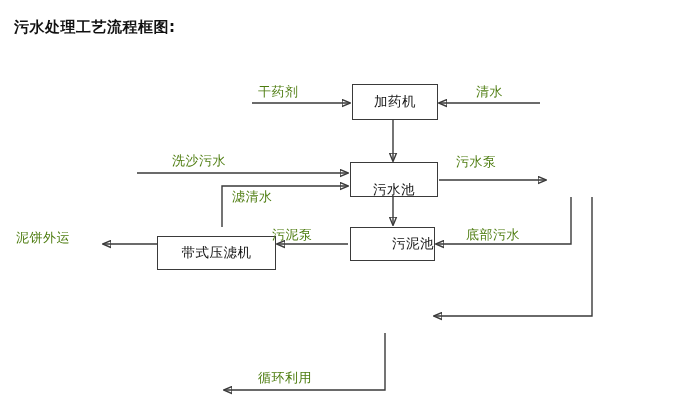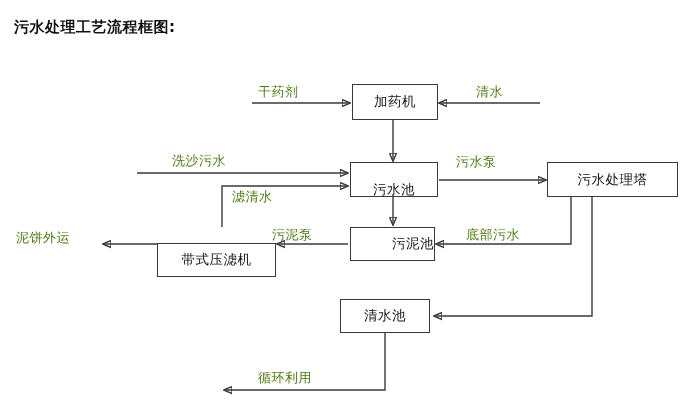--- a/index.html
+++ b/index.html
@@ -108,35 +108,29 @@
   </svg>
 
   <div class="node" style="left:352px; top:84px; width:86px; height:36px;">
     <span>加药机</span>
   </div>
 
   <div class="node" style="left:350px; top:162px; width:88px; height:35px;align-items:flex-end;">
     <span>污水池</span>
   </div>
 
-  <div class="node" style="left:547px; top:162px; width:131px; height:35px;">
-    <span>污水处理塔</span>
-  </div>
 
   <div class="node" style="left:350px; top:227px; width:85px; height:34px;justify-content:flex-end;">
     <span>污泥池</span>
   </div>
 
-  <div class="node" style="left:157px; top:243px; width:119px; height:34px;">
+  <div class="node" style="left:157px; top:236px; width:119px; height:34px;">
     <span>带式压滤机</span>
   </div>
 
-  <div class="node" style="left:340px; top:299px; width:90px; height:34px;">
-    <span>清水池</span>
-  </div>
 
   <div class="edge-label" style="left:258px; top:85px;">干药剂</div>
 
   <div class="edge-label" style="left:476px; top:85px;">清水</div>
 
   <div class="edge-label" style="left:172px; top:154px;">洗沙污水</div>
 
   <div class="edge-label" style="left:232px; top:190px;">滤清水</div>
 
   <div class="edge-label" style="left:456px; top:155px;">污水泵</div>

